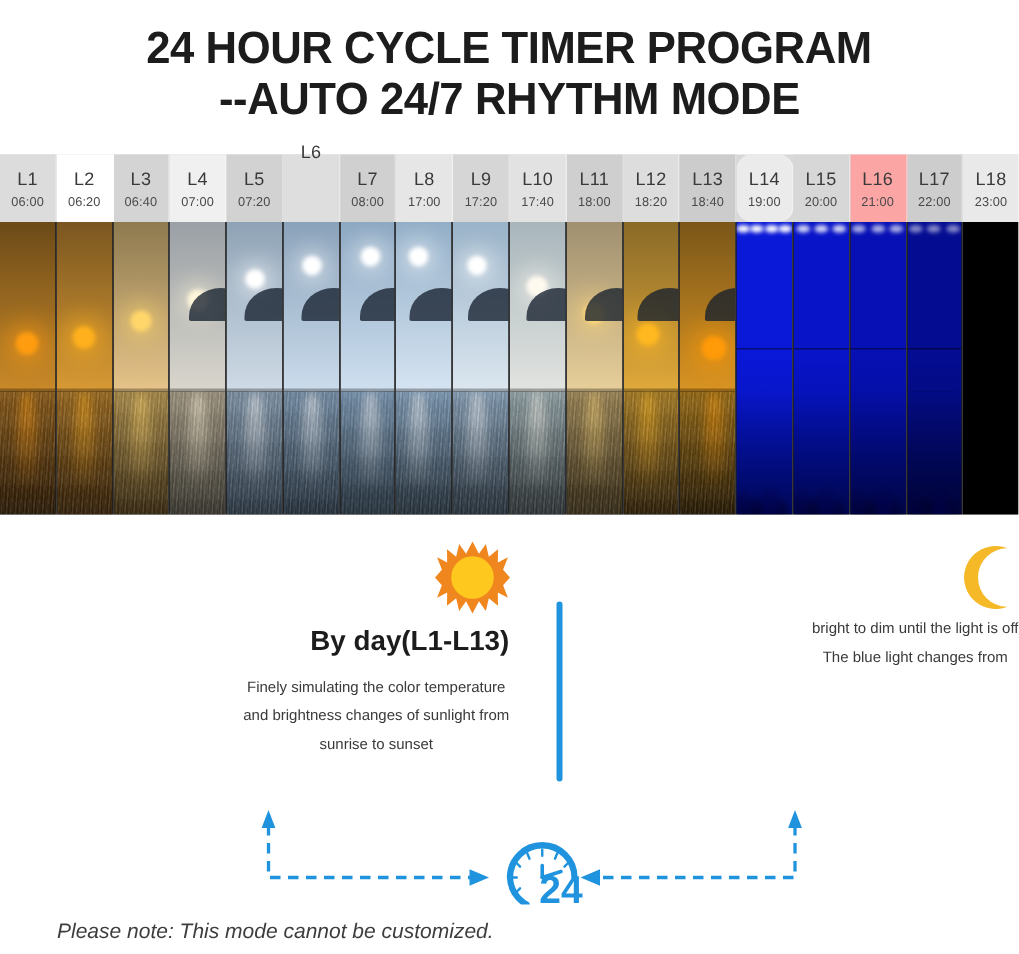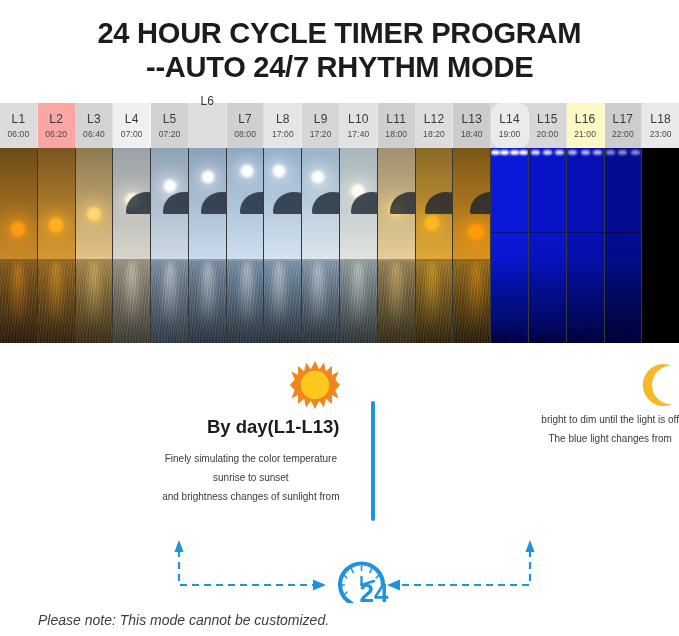--- a/index.html
+++ b/index.html
@@ -143,21 +143,21 @@
   <div class="title-block">
     <div class="title-line">24 HOUR CYCLE TIMER PROGRAM</div>
     <div class="title-line">--AUTO 24/7 RHYTHM MODE</div>
   </div>
 
   <div class="label-row" id="label-row">
       <div class="label-cell" style="background: rgb(220, 220, 220);">
         <div class="lbl-id">L1</div>
         <div class="lbl-time">06:00</div>
       </div>
-      <div class="label-cell" style="background: #fca5a5;">
+      <div class="label-cell" style="background: #ffffff;">
         <div class="lbl-id">L2</div>
         <div class="lbl-time">06:20</div>
       </div>
       <div class="label-cell" style="background: rgb(212, 212, 212);">
         <div class="lbl-id">L3</div>
         <div class="lbl-time">06:40</div>
       </div>
       <div class="label-cell" style="background: rgb(240, 240, 240);">
         <div class="lbl-id">L4</div>
         <div class="lbl-time">07:00</div>
@@ -199,21 +199,21 @@
         <div class="lbl-time">18:40</div>
       </div>
       <div class="label-cell" style="background: rgb(235, 235, 235); border-radius: 10px;">
         <div class="lbl-id">L14</div>
         <div class="lbl-time">19:00</div>
       </div>
       <div class="label-cell" style="background: rgb(215, 215, 215);">
         <div class="lbl-id">L15</div>
         <div class="lbl-time">20:00</div>
       </div>
-      <div class="label-cell" style="background: #fef9c3;">
+      <div class="label-cell" style="background: #fca5a5;">
         <div class="lbl-id">L16</div>
         <div class="lbl-time">21:00</div>
       </div>
       <div class="label-cell" style="background: rgb(205, 205, 205);">
         <div class="lbl-id">L17</div>
         <div class="lbl-time">22:00</div>
       </div>
       <div class="label-cell" style="background: rgb(233, 233, 233);">
         <div class="lbl-id">L18</div>
         <div class="lbl-time">23:00</div>
@@ -417,22 +417,22 @@
                              50,25 45.4,30.2 48.6,38.5 41.9,35 42,43.9 35.9,38.8 33.9,47.4 29.3,40.8
                              25,49 20.7,40.8 16.1,47.4 14.1,38.8 8,43.9 8.1,35 1.4,38.5 4.6,30.2
                              0,25 4.6,19.8 1.4,11.5 8.1,15 8,6.1 14.1,11.2 16.1,2.6 20.7,9.2"></polygon>
           </g>
           <circle cx="25" cy="25" r="14.2" fill="#FFC81E"></circle>
         </svg>
       </div>
       <div class="panel-head">By day(L1-L13)</div>
       <div class="panel-body">
         <div>Finely simulating the color temperature</div>
+        <div>and brightness changes of sunlight from</div>
         <div>sunrise to sunset</div>
-        <div>and brightness changes of sunlight from</div>
       </div>
     </div>
 
     <div class="panel">
       <div class="icon-wrap">
         <svg width="46" height="46" viewBox="0 0 46 46">
           <path d="M33.5 3.5 A21 21 0 1 0 33.5 42.5 A17.5 17.5 0 0 1 33.5 3.5 Z" fill="#F5B826" transform="translate(5,0)"></path>
         </svg>
       </div>
       <div class="panel-body">

